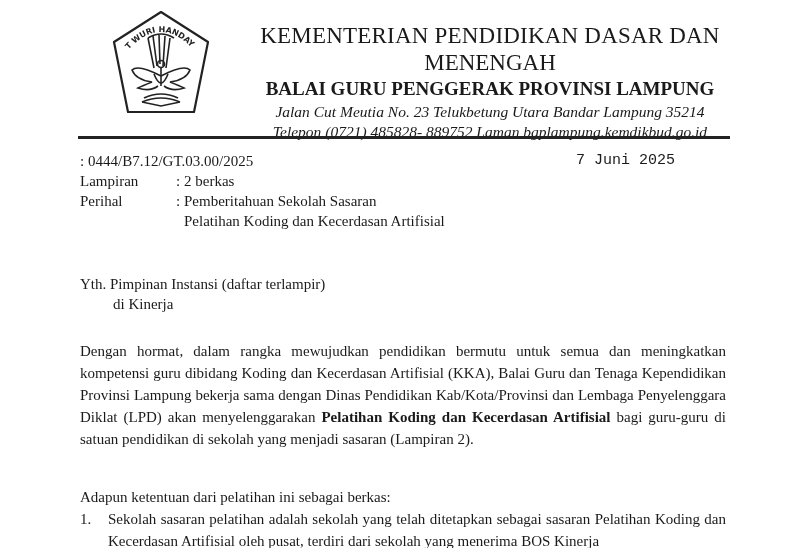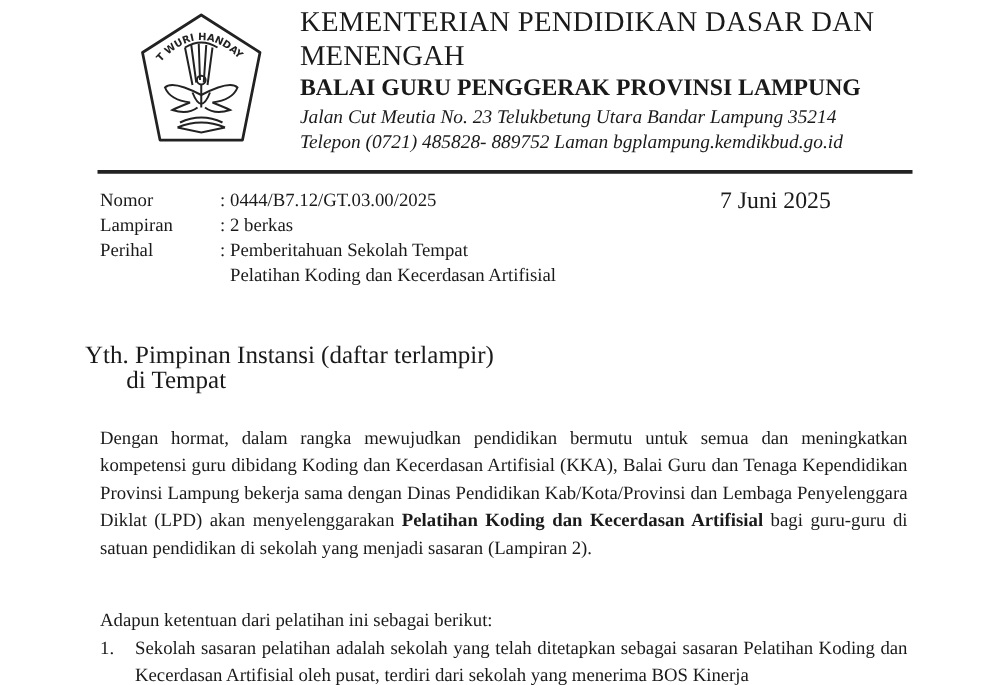--- a/index.html
+++ b/index.html
@@ -2,37 +2,37 @@
 <html><head>
 <meta charset="utf-8">
 <style>
   html, body { margin: 0; padding: 0; background: #ffffff; }
   body {
     width: 800px; height: 548px; overflow: hidden; position: relative;
     font-family: "Liberation Serif", "DejaVu Serif", serif;
     color: #1a1a1a;
   }
   .logo { position: absolute; left: 108px; top: 8px; width: 106px; height: 112px; }
-  .kop { position: absolute; left: 240px; top: 4px; width: 500px; }
+  .kop { position: absolute; left: 240px; top: 22px; width: 500px; text-align: center; }
   .kop .l1 { font-size: 23px; line-height: 27px; letter-spacing: 0.2px; }
   .kop .l2 { font-size: 23px; line-height: 27px; }
   .kop .l3 { font-size: 19px; line-height: 24px; font-weight: bold; margin-top: 1px; }
   .kop .l4, .kop .l5 { font-size: 15.5px; line-height: 20px; font-style: italic; }
   .kop .l4 { margin-top: 1px; }
   .rule { position: absolute; left: 78px; top: 136px; width: 652px; height: 3px; background: #222; }
 
   .meta { position: absolute; left: 80px; top: 151px; font-size: 15px; line-height: 20px; }
   .meta-row { display: flex; }
   .meta-label { width: 96px; }
   .meta-colon { width: 8px; }
   .meta-val { width: 400px; }
   .meta-sub { padding-left: 104px; }
-  .date { position: absolute; left: 576px; top: 151px; font-size: 19px; line-height: 20px; }
+  .date { position: absolute; left: 576px; top: 151px; font-size: 15px; line-height: 20px; font-family: Liberation Mono, monospace; }
 
-  .addr { position: absolute; left: 68px; top: 274px; font-size: 20px; line-height: 20px; }
+  .addr { position: absolute; left: 80px; top: 274px; font-size: 15px; line-height: 20px; }
   .addr .indent { padding-left: 33px; }
 
   .body-par { position: absolute; left: 80px; top: 340px; width: 646px; font-size: 15px; line-height: 22px; text-align: justify; }
   .body-par b { font-weight: bold; }
 
   .rules-intro { position: absolute; left: 80px; top: 486px; font-size: 15px; line-height: 22px; }
   .list { position: absolute; left: 80px; top: 508px; width: 646px; font-size: 15px; line-height: 22px; }
   .list-item { display: flex; }
   .list-num { width: 28px; flex: none; }
   .list-text { flex: 1; text-align: justify; }
@@ -63,46 +63,45 @@
   <div class="l2">MENENGAH</div>
   <div class="l3">BALAI GURU PENGGERAK PROVINSI LAMPUNG</div>
   <div class="l4">Jalan Cut Meutia No. 23 Telukbetung Utara Bandar Lampung 35214</div>
   <div class="l5">Telepon (0721) 485828- 889752 Laman bgplampung.kemdikbud.go.id</div>
 </div>
 
 <div class="rule"></div>
 
 <div class="meta">
   <div class="meta-row">
-    <span class="meta-label">Nomor</span>
     <span class="meta-colon">:</span>
     <span class="meta-val">0444/B7.12/GT.03.00/2025</span>
   </div>
   <div class="meta-row">
     <span class="meta-label">Lampiran</span>
     <span class="meta-colon">:</span>
     <span class="meta-val">2 berkas</span>
   </div>
   <div class="meta-row">
     <span class="meta-label">Perihal</span>
     <span class="meta-colon">:</span>
-    <span class="meta-val">Pemberitahuan Sekolah Tempat</span>
+    <span class="meta-val">Pemberitahuan Sekolah Sasaran</span>
   </div>
   <div class="meta-sub">Pelatihan Koding dan Kecerdasan Artifisial</div>
 </div>
 
 <div class="date">7 Juni 2025</div>
 
 <div class="addr">
   <div>Yth. Pimpinan Instansi (daftar terlampir)</div>
-  <div class="indent">di Tempat</div>
+  <div class="indent">di Kinerja</div>
 </div>
 
 <div class="body-par"><span>Dengan hormat, dalam rangka mewujudkan pendidikan bermutu untuk semua dan meningkatkan kompetensi guru dibidang Koding dan Kecerdasan Artifisial (KKA), Balai Guru dan Tenaga Kependidikan Provinsi Lampung bekerja sama dengan Dinas Pendidikan Kab/Kota/Provinsi dan Lembaga Penyelenggara Diklat (LPD) akan menyelenggarakan </span><b>Pelatihan Koding dan Kecerdasan Artifisial</b><span> bagi guru-guru di satuan pendidikan di sekolah yang menjadi sasaran (Lampiran 2).</span></div>
 
-<div class="rules-intro">Adapun ketentuan dari pelatihan ini sebagai berikut:</div>
+<div class="rules-intro">Adapun ketentuan dari pelatihan ini sebagai berkas:</div>
 
 <div class="list">
   <div class="list-item">
     <span class="list-num">1.</span>
     <span class="list-text">Sekolah sasaran pelatihan adalah sekolah yang telah ditetapkan sebagai sasaran Pelatihan Koding dan Kecerdasan Artifisial oleh pusat, terdiri dari sekolah yang menerima BOS Kinerja</span>
   </div>
 </div>
 
 </body></html>

